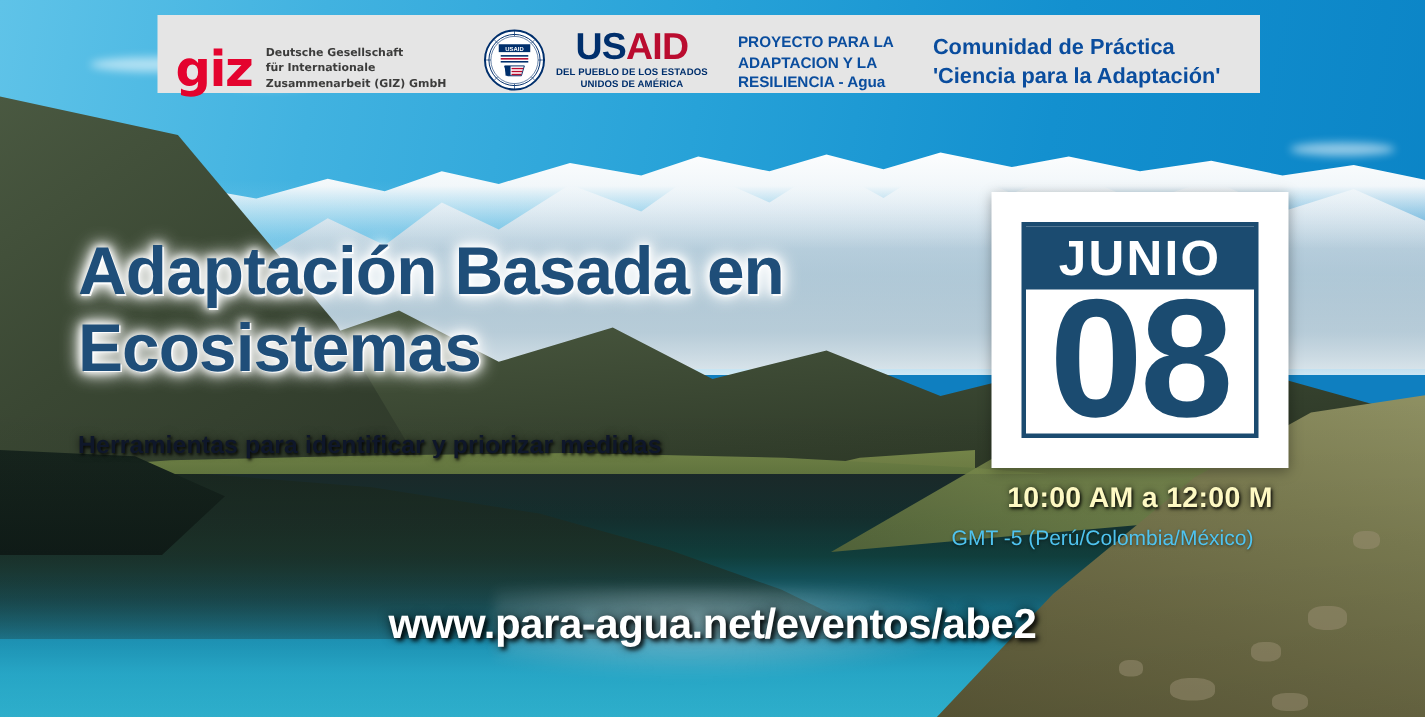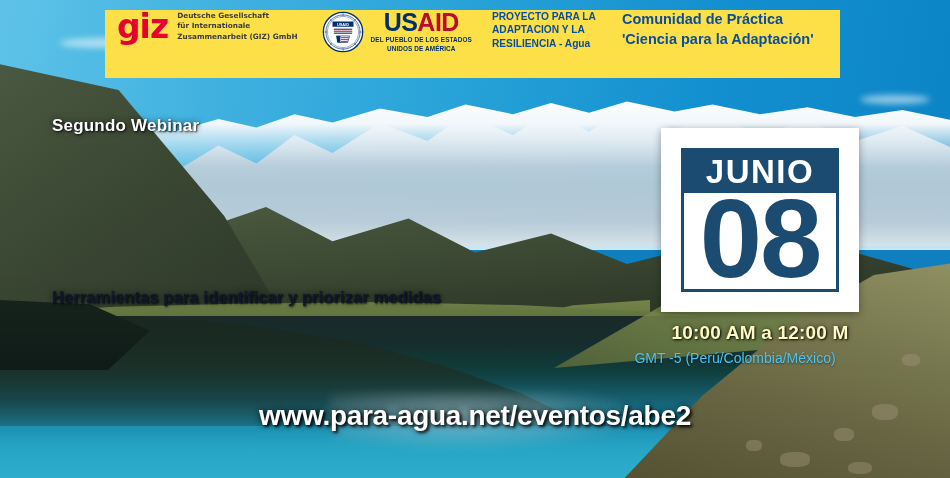--- a/index.html
+++ b/index.html
@@ -134,23 +134,23 @@
   
   .photo-tone{
     position:absolute; inset:0;
     background:linear-gradient(180deg, rgba(0,0,0,0) 55%, rgba(0,0,0,.10) 100%);
     pointer-events:none;
   }
 
   
   .logo-band{
     position:absolute; left:105px; top:10px;
-    width:735px; height:68px;
-    background:#fde047;
-    display:flex; align-items:flex-start;
+    width:735px; height:52px;
+    background:#e5e5e5;
+    display:flex; align-items:flex-end;
   }
 
   
   .giz-block{
     display:flex; align-items:center; gap:9px;
     padding-left:12px; padding-right:10px;
   }
   .giz-mark{
     color:#e4032e;
     font-size:33px; font-weight:bold; line-height:1;
@@ -359,22 +359,23 @@
     </div>
 
     <div class="proyecto-block">PROYECTO PARA LA
 ADAPTACION Y LA
 RESILIENCIA - Agua</div>
 
     <div class="comunidad-block">Comunidad de Práctica
 'Ciencia para la Adaptación'</div>
   </div>
 
-  <div class="eyebrow">Segundo Webinar</div>
-
+
+  <div class="headline">Adaptación Basada en
+Ecosistemas</div>
 
   <div class="subline">Herramientas para identificar y priorizar medidas</div>
 
   <div class="date-badge">
     <div class="date-inner">
       <div class="date-month">JUNIO</div>
       <div class="date-day">08</div>
     </div>
   </div>
 

